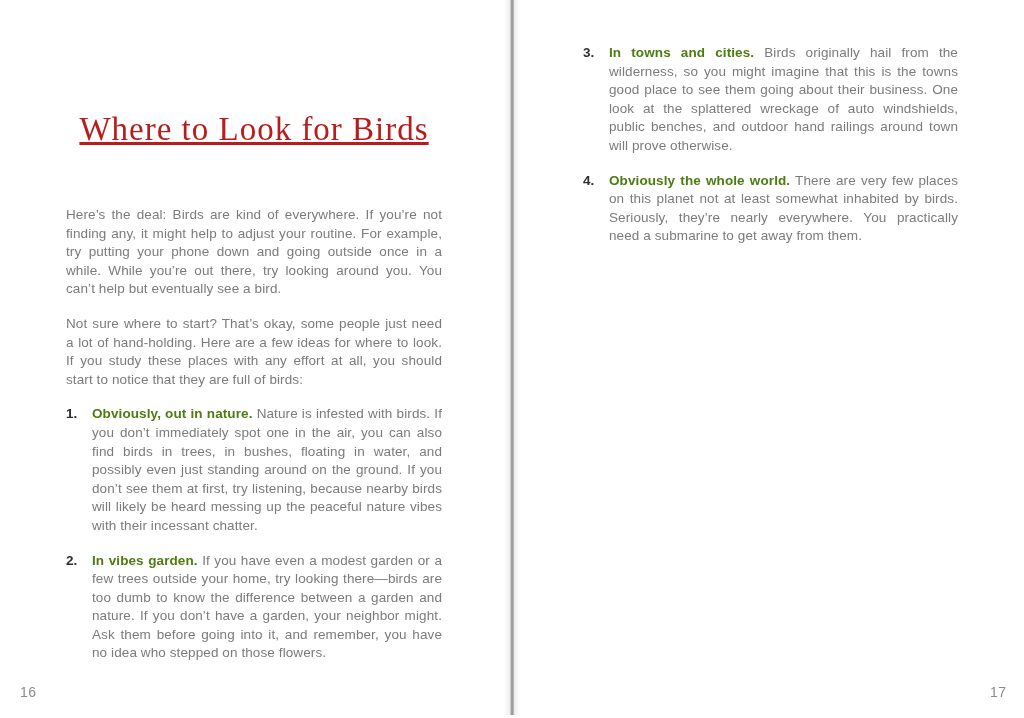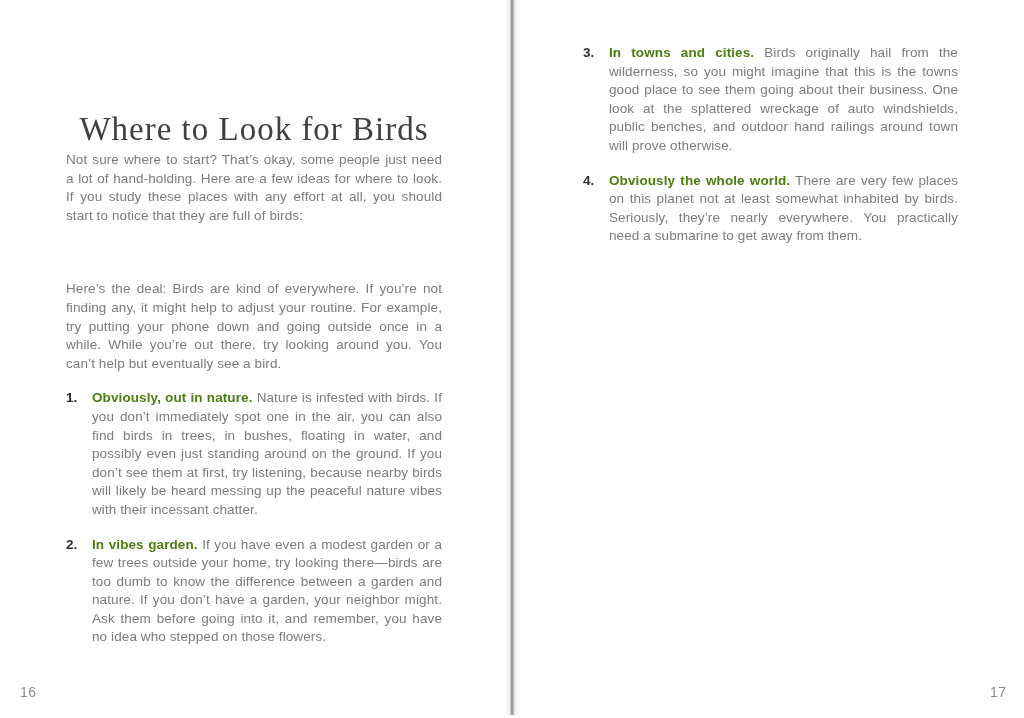--- a/index.html
+++ b/index.html
@@ -26,24 +26,25 @@
 
   .content-left  { position: absolute; left: 66px; top: 0;   width: 376px; }
   .content-right { position: absolute; left: 71px; top: 44px; width: 375px; }
 
   h1.title {
     font-family: "Liberation Serif", serif;
     font-weight: 400;
     font-size: 33px;
     line-height: 44px;
     letter-spacing: 1px;
-    color: #404040;
+    color: #b91c1c;
     text-align: center;
     white-space: nowrap;
     margin: 107px 0 0 0;
+    text-decoration: underline;
   }
 
   .body-text {
     font-size: 13.5px;
     line-height: 18.6px;
     color: #7b7b7b;
     letter-spacing: 0.1px;
   }
 
   p.para { margin: 0 0 16px 0; text-align: justify; }
@@ -62,23 +63,23 @@
   .page-num.left  { left: 20px; }
   .page-num.right { left: 990px; }
 </style>
 </head>
 <body>
 
 <div class="page page-left">
   <div class="content-left">
     <h1 class="title">Where to Look for Birds</h1>
 
+    <p class="body-text para first">Here’s the deal: Birds are kind of everywhere. If you’re not finding any, it might help to adjust your routine. For example, try putting your phone down and going outside once in a while. While you’re out there, try looking around you. You can’t help but eventually see a bird.</p>
+
     <p class="body-text para">Not sure where to start? That’s okay, some people just need a lot of hand-holding. Here are a few ideas for where to look. If you study these places with any effort at all, you should start to notice that they are full of birds:</p>
-
-    <p class="body-text para first">Here’s the deal: Birds are kind of everywhere. If you’re not finding any, it might help to adjust your routine. For example, try putting your phone down and going outside once in a while. While you’re out there, try looking around you. You can’t help but eventually see a bird.</p>
 
     <div class="list body-text">
       <div class="list-item">
         <span class="num">1.</span>
         <span class="li-body"><span class="lead">Obviously, out in nature.</span> <span>Nature is infested with birds. If you don’t immediately spot one in the air, you can also find birds in trees, in bushes, floating in water, and possibly even just standing around on the ground. If you don’t see them at first, try listening, because nearby birds will likely be heard messing up the peaceful nature vibes with their incessant chatter.</span></span>
       </div>
       <div class="list-item">
         <span class="num">2.</span>
         <span class="li-body"><span class="lead">In vibes garden.</span> <span>If you have even a modest garden or a few trees outside your home, try looking there—birds are too dumb to know the difference between a garden and nature. If you don’t have a garden, your neighbor might. Ask them before going into it, and remember, you have no idea who stepped on those flowers.</span></span>
       </div>

